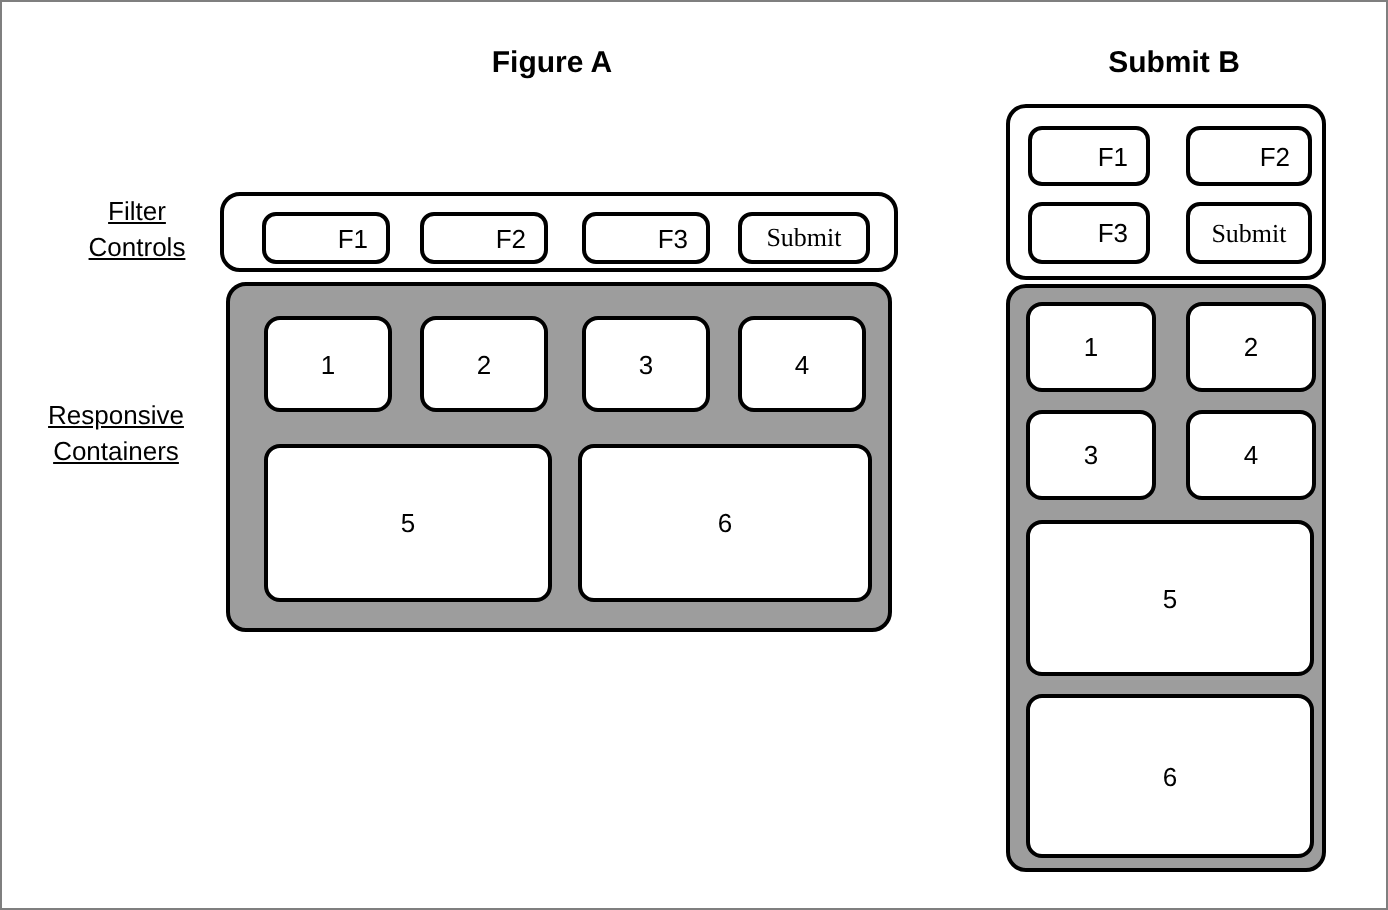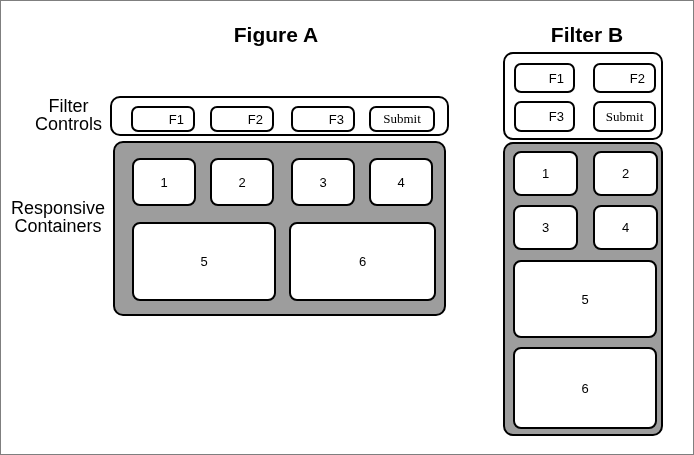--- a/index.html
+++ b/index.html
@@ -12,33 +12,34 @@
     position: relative;
     width: 694px;
     height: 455px;
     background: var(--background, #ffffff);
     border: 1px solid var(--page-border, #7f7f7f);
     box-sizing: border-box;
     overflow: hidden;
   }
   .fig-title {
     position: absolute;
-    font-size: 21px;
+    font-size: 15px;
     font-weight: bold;
     color: #000;
     text-align: center;
     white-space: nowrap;
   }
   .side-label {
     position: absolute;
-    font-size: 18px;
+    font-size: 13px;
     color: #000;
     text-align: center;
     line-height: 18px;
     white-space: pre-line;
+    text-decoration: underline;
   }
   .panel {
     position: absolute;
     background: #ffffff;
     border: 2px solid var(--shape-border, #000000);
     border-radius: 10px;
     box-sizing: border-box;
   }
   .panel.gray {
     background: var(--container-fill, #9d9d9d);
@@ -74,21 +75,21 @@
     font-size: 13px;
     color: #000;
   }
 </style>
 </head>
 <body>
 
 <div class="page">
 
   <div class="fig-title" style="left:175px; top:22px; width:200px;">Figure A</div>
-  <div class="fig-title" style="left:486px; top:22px; width:200px;">Filter B</div>
+  <div class="fig-title" style="left:486px; top:22px; width:200px;">Submit B</div>
 
   <div class="side-label" style="left:20px; top:96px; width:95px;">Filter
 Controls</div>
   <div class="side-label" style="left:4px; top:198px; width:106px;">Responsive
 Containers</div>
 
   <div class="panel" style="left:109px; top:95px; width:339px; height:40px;">
     <div class="btn right" style="left:19px; top:8px; width:64px; height:26px;">F1</div>
     <div class="btn right" style="left:98px; top:8px; width:64px; height:26px;">F2</div>
     <div class="btn right" style="left:179px; top:8px; width:64px; height:26px;">F3</div>

